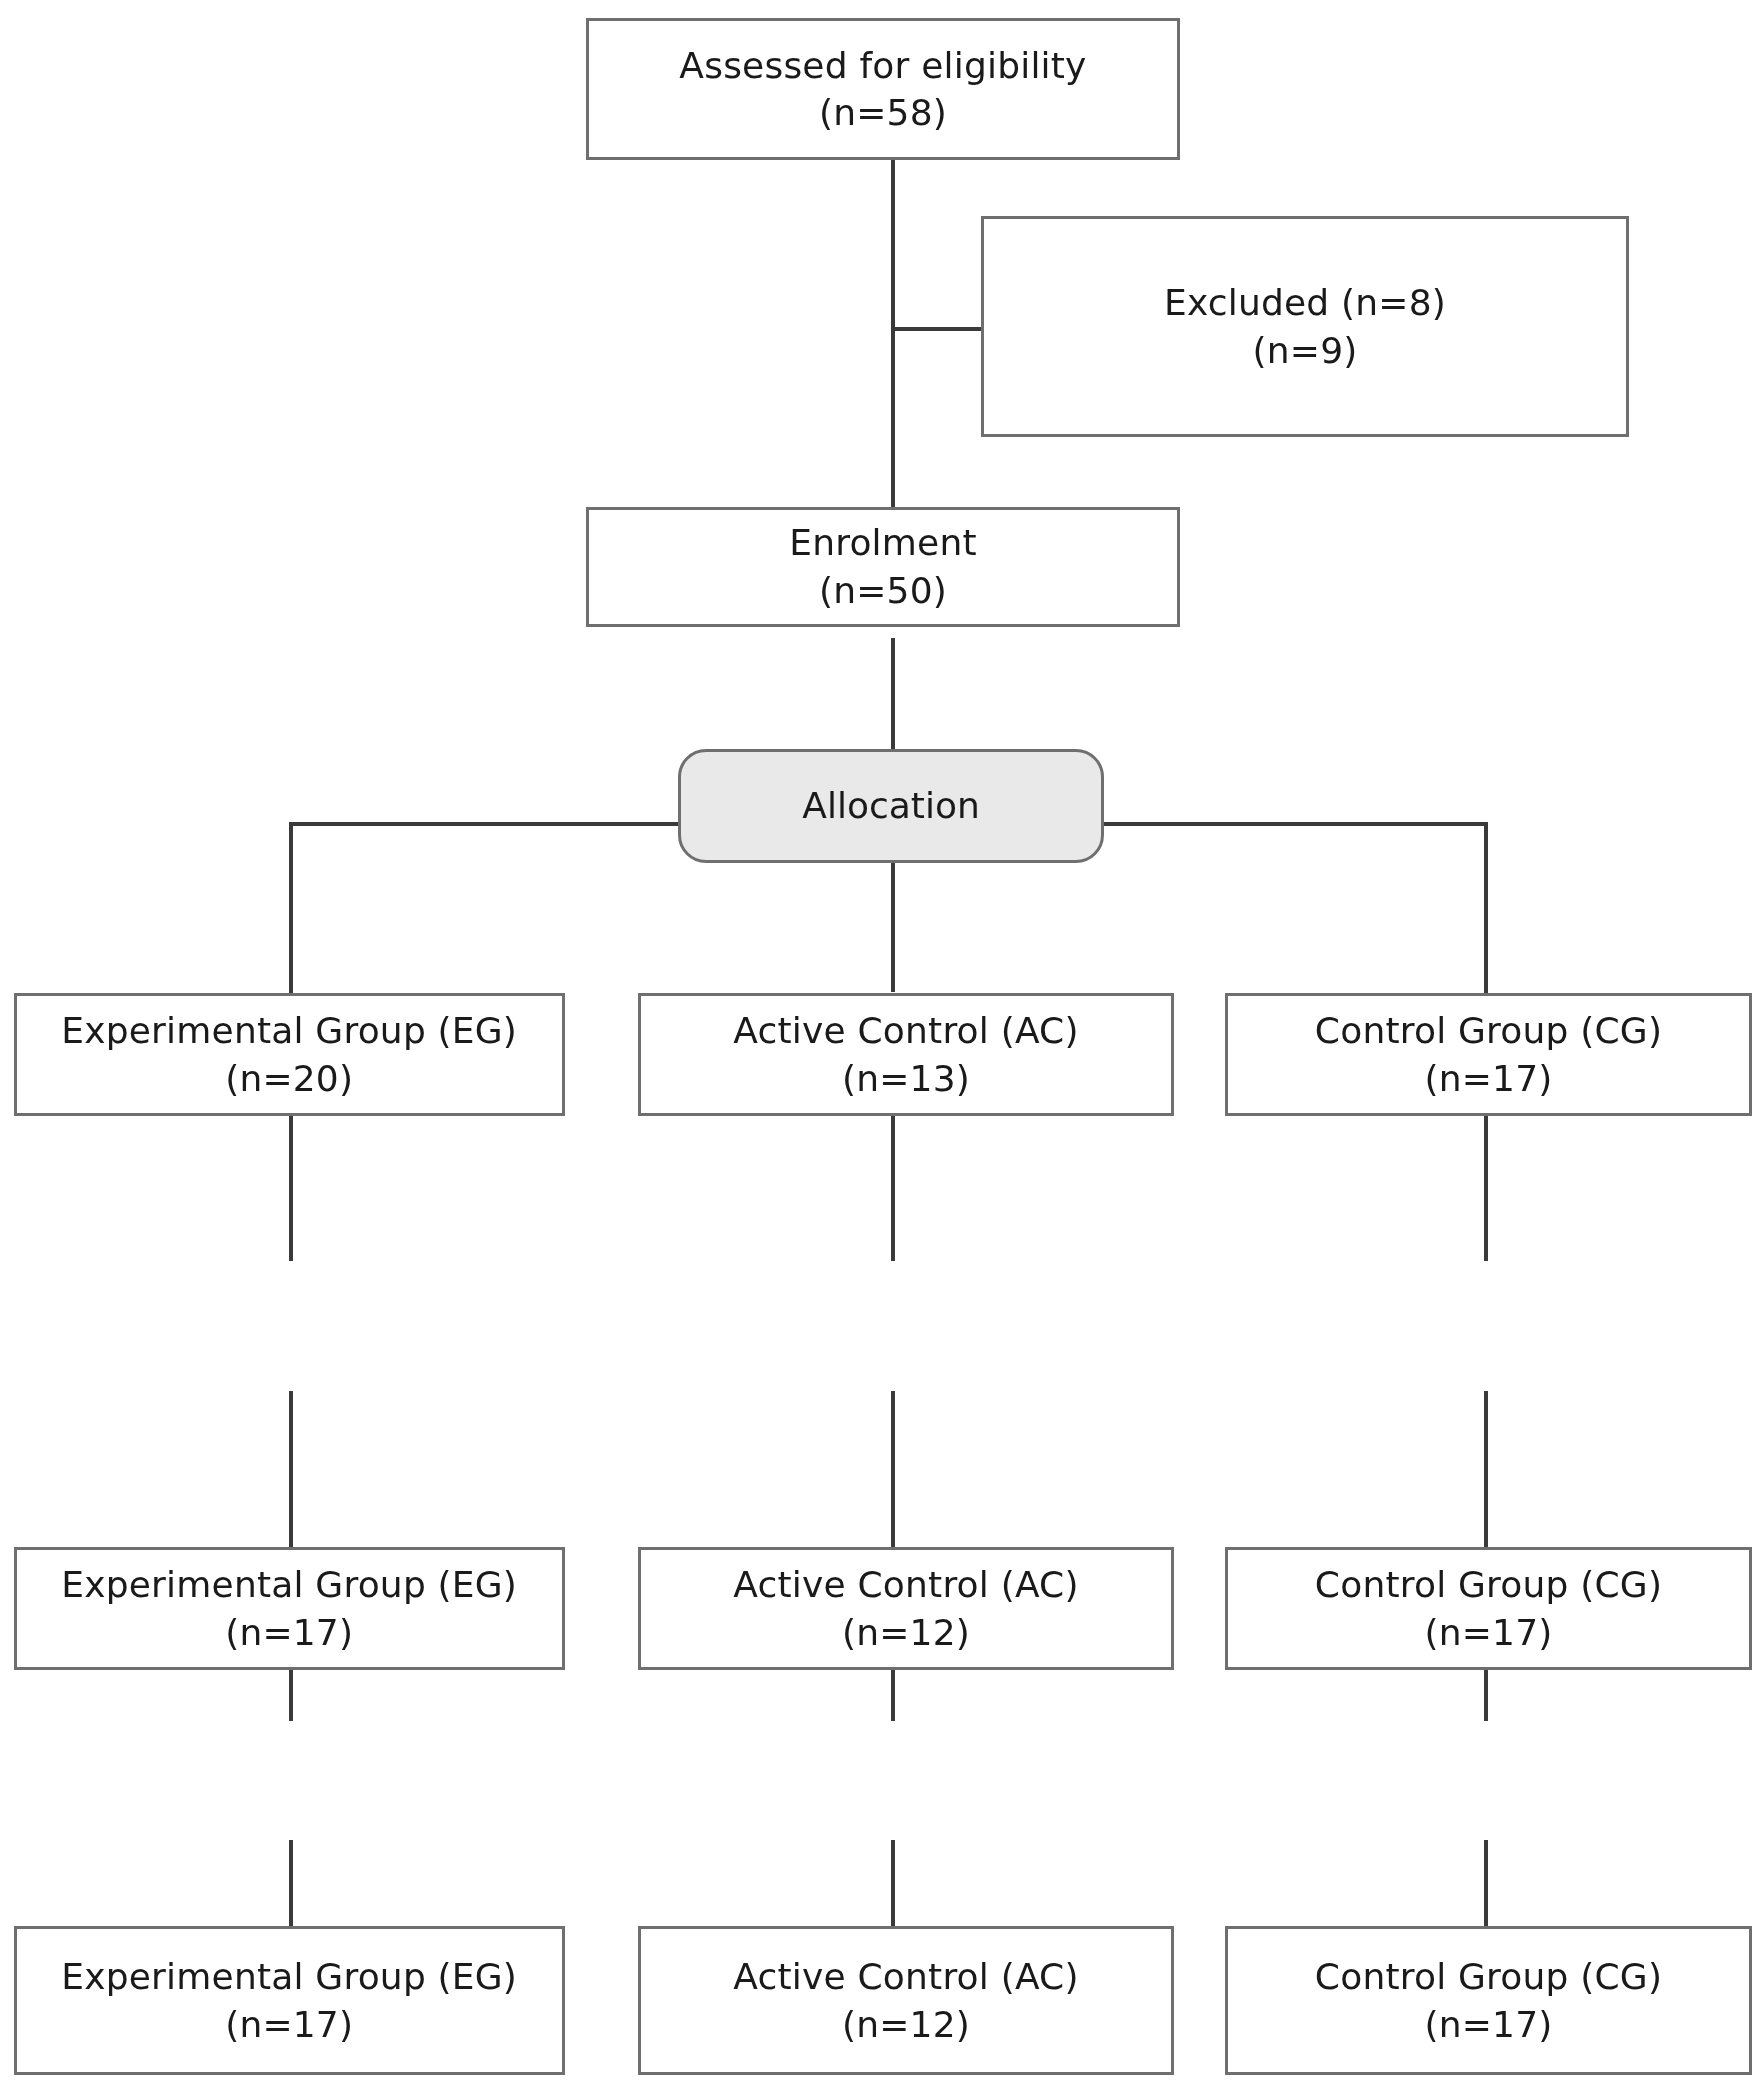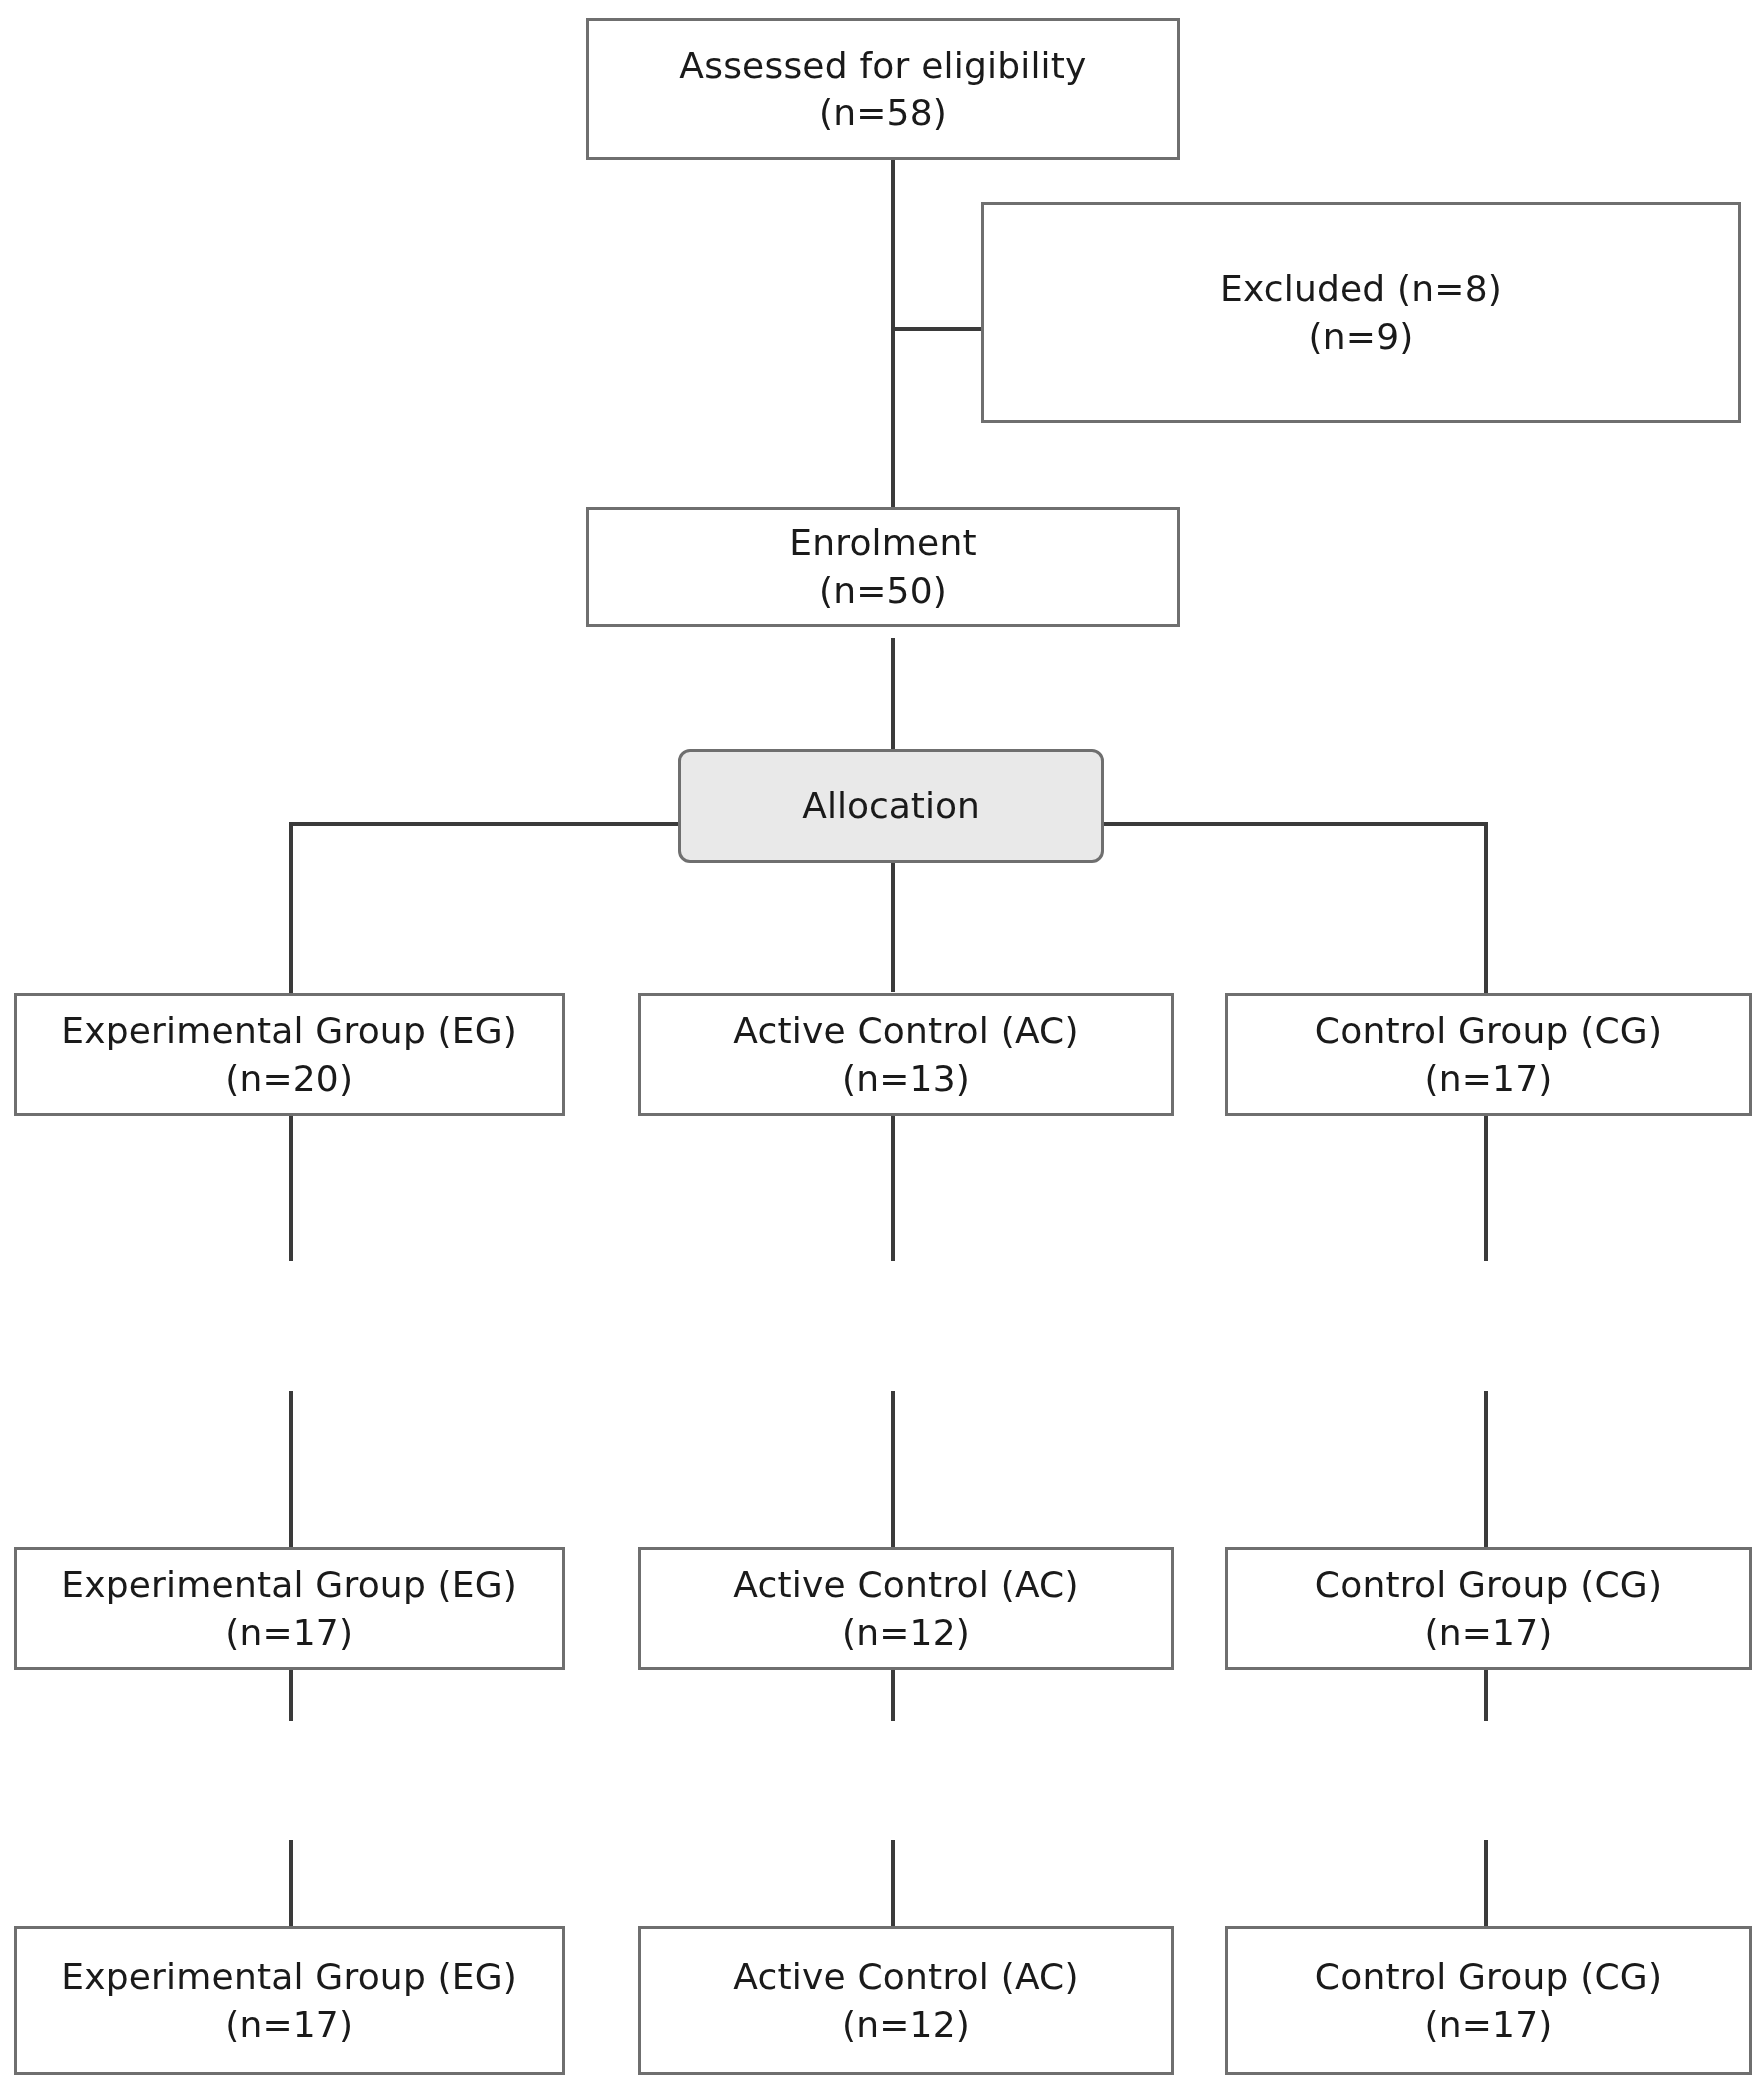--- a/index.html
+++ b/index.html
@@ -41,21 +41,21 @@
     display: block;
     white-space: nowrap;
   }
 
   
   .stage {
     position: absolute;
     box-sizing: border-box;
     background: #e9e9e9;
     border: 3.8px solid #6f6f6f;
-    border-radius: 12px;
+    border-radius: 28px;
     display: flex;
     align-items: center;
     justify-content: center;
     text-align: center;
     color: #1a1a1a;
     font-size: 36px;
     line-height: 1.2;
     z-index: 4;
   }
 
@@ -106,21 +106,21 @@
 
   <div class="conn-v" style="left:289px; top:1828px; height:88px;"></div>
   <div class="conn-v" style="left:891px; top:1828px; height:88px;"></div>
   <div class="conn-v" style="left:1484px; top:1828px; height:88px;"></div>
 
   <div class="node" style="left:586px; top:6.1px; width:594px; height:142px;">
     <span class="line">Assessed for eligibility</span>
     <span class="line">(n=58)</span>
   </div>
 
-  <div class="node" style="left:981px; top:190px; width:760px; height:221px;">
+  <div class="node" style="left:981px; top:204px; width:648px; height:221px;">
     <span class="line">Excluded (n=8)</span>
     <span class="line">(n=9)</span>
   </div>
 
   <div class="node" style="left:586px; top:495px; width:594px; height:120px;">
     <span class="line">Enrolment</span>
     <span class="line">(n=50)</span>
   </div>
 
   <div class="stage" style="left:678px; top:737px; width:426px; height:114px;">

